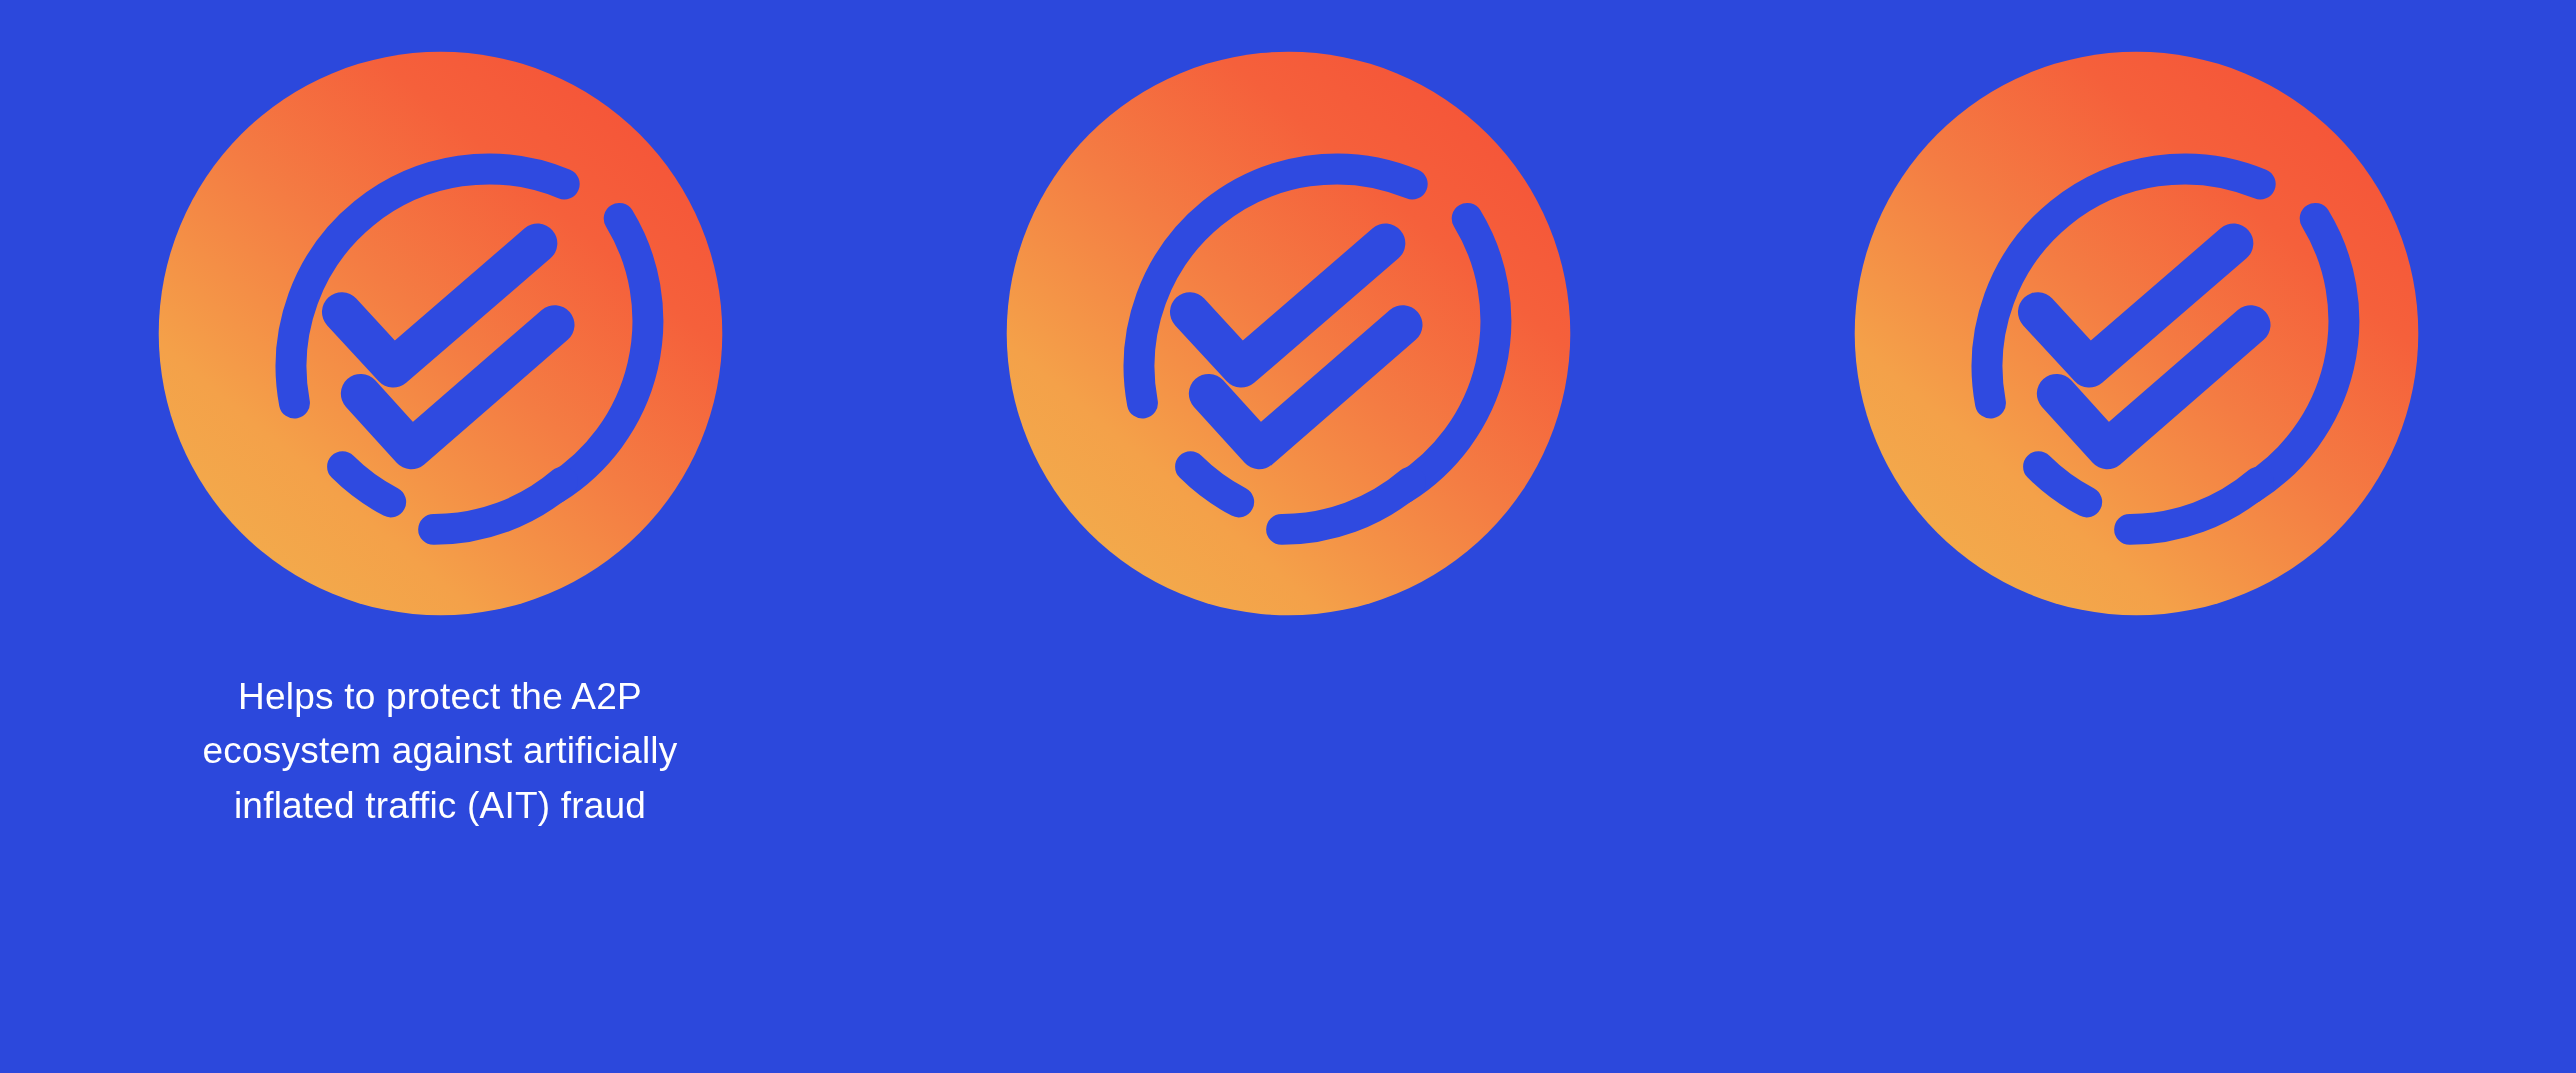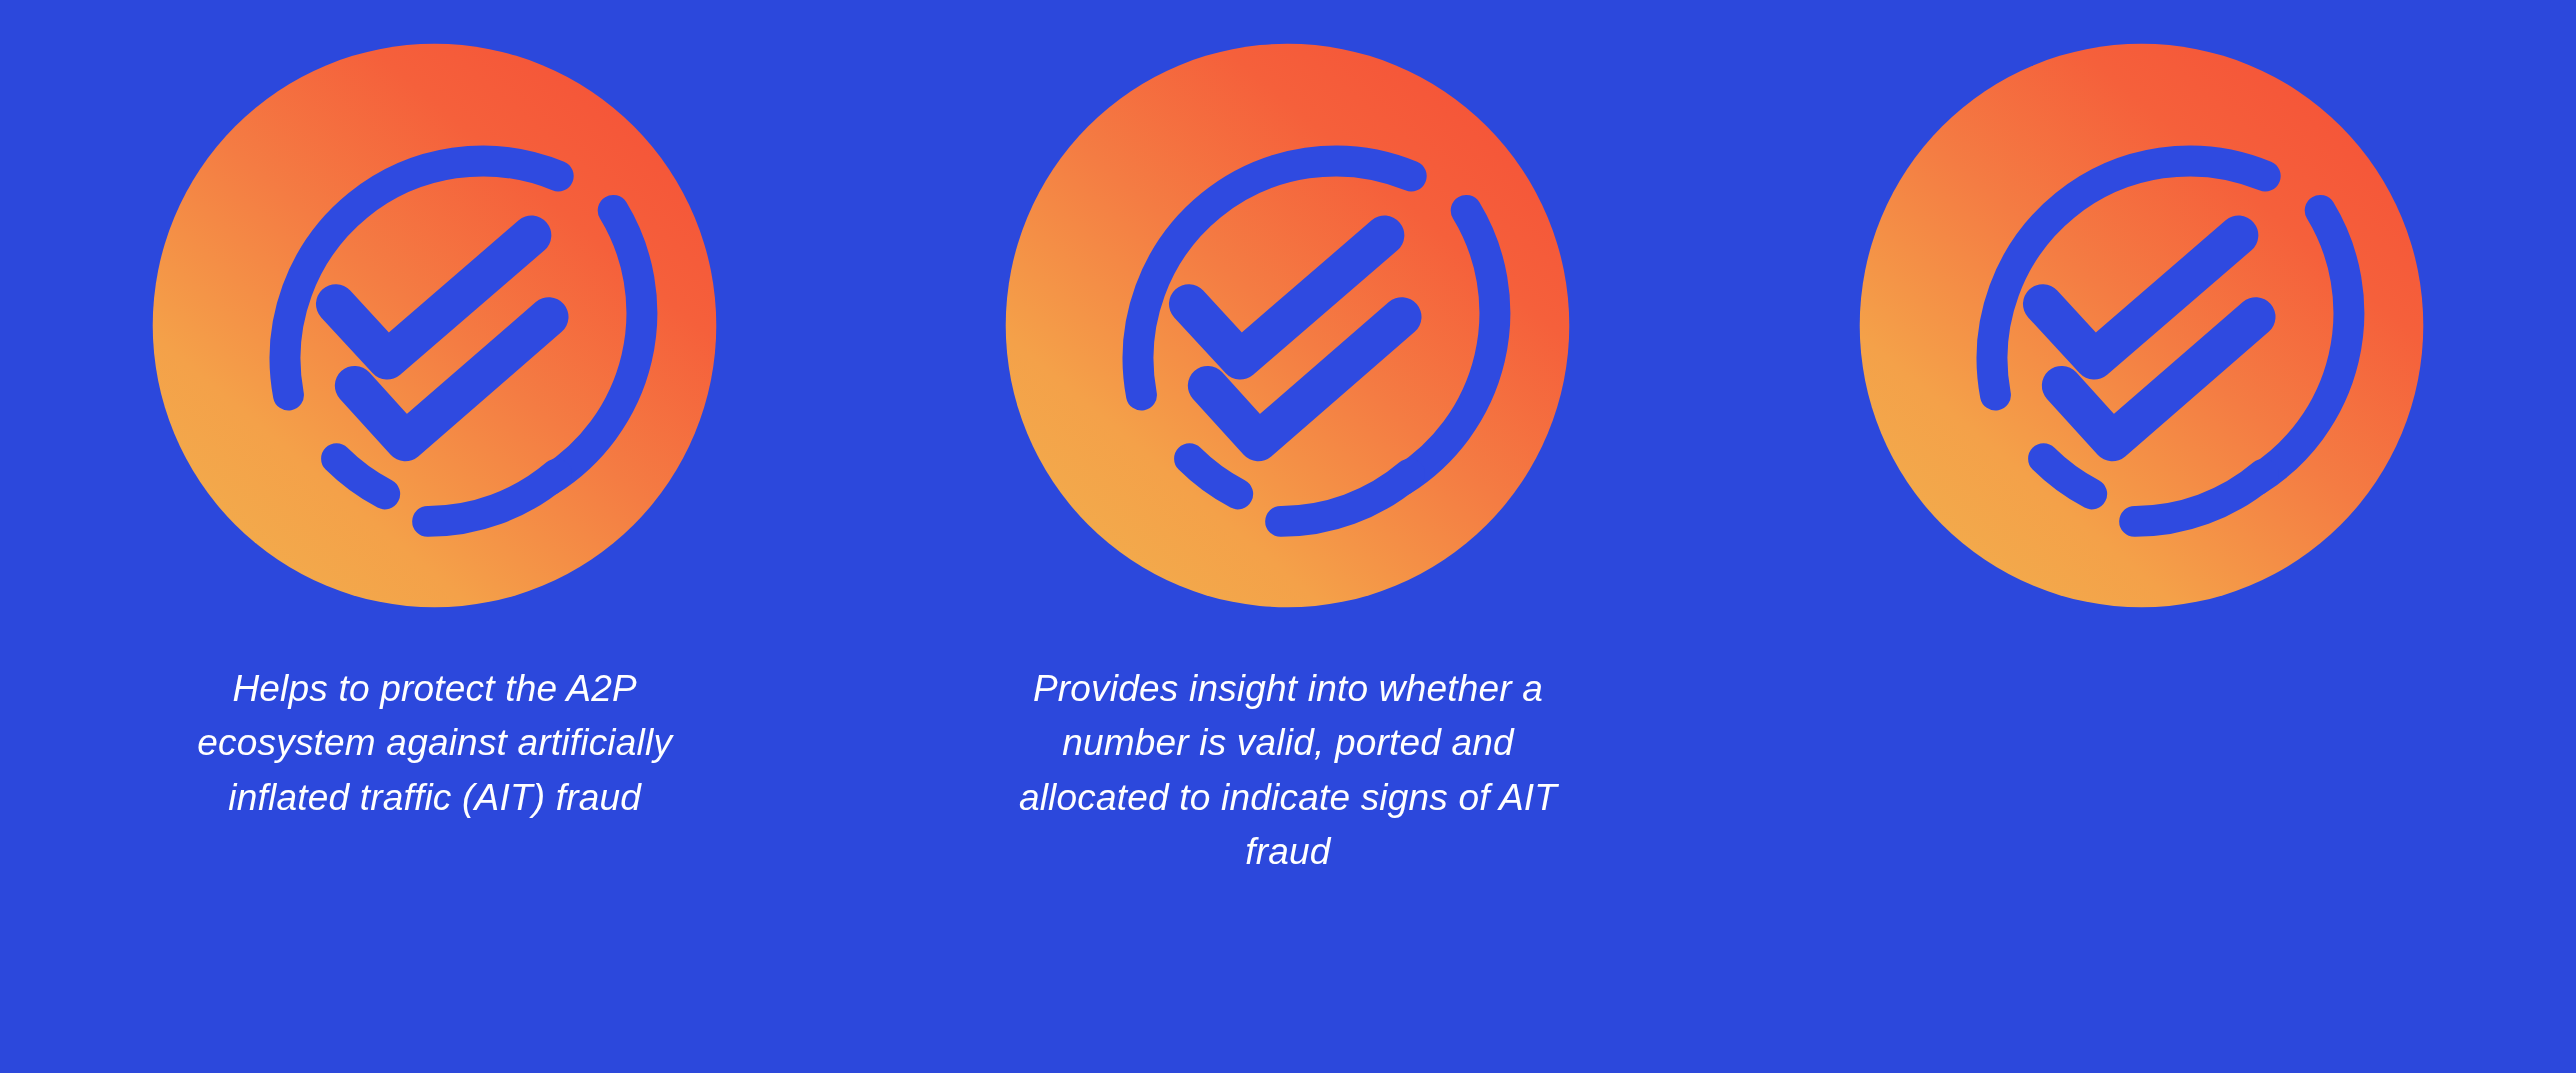--- a/index.html
+++ b/index.html
@@ -16,22 +16,21 @@
     font-family: "Liberation Sans", "DejaVu Sans", sans-serif;
     -webkit-font-smoothing: antialiased;
   }
 
   .benefits-grid {
     width: 2576px;
     height: 1073px;
     display: grid;
     grid-template-columns: repeat(3, 1fr);
     align-items: start;
-    padding: 8px;
-    font-style: italic;
+    padding: 16px;
   }
 
   .benefit-card {
     display: flex;
     flex-direction: column;
     align-items: center;
     padding-top: 34px;
   }
 
   .benefit-icon {
@@ -112,24 +111,20 @@
         <path d="M 474 156 A 230 230 0 0 0 160 411"></path>
         <path d="M 538 196 A 230 230 0 0 1 464 510"></path>
         <path d="M 216 485 A 230 230 0 0 0 272 526"></path>
         <path d="M 322 558 A 230 230 0 0 0 472 503"></path>
       </g>
       <g fill="none" stroke="#2f4ae0" stroke-width="46" stroke-linecap="round" stroke-linejoin="round">
         <path d="M 215 305 L 275 370 L 443 225"></path>
         <path d="M 237 400 L 296 465 L 463 320"></path>
       </g>
     </svg>
-    <div class="benefit-text">Provides insight into whether a
-number is valid, ported and
-allocated to indicate signs of AIT
-fraud</div>
   </div>
 
   <div class="benefit-card">
     <svg class="benefit-icon" viewBox="0 0 660 660" aria-hidden="true">
       <defs>
         <linearGradient id="g3" x1="0.12" y1="0.95" x2="0.86" y2="0.08">
           <stop offset="0%" stop-color="#f2ad4c"></stop>
           <stop offset="22%" stop-color="#f4a149"></stop>
           <stop offset="52%" stop-color="#f47c43"></stop>
           <stop offset="78%" stop-color="#f5603b"></stop>

